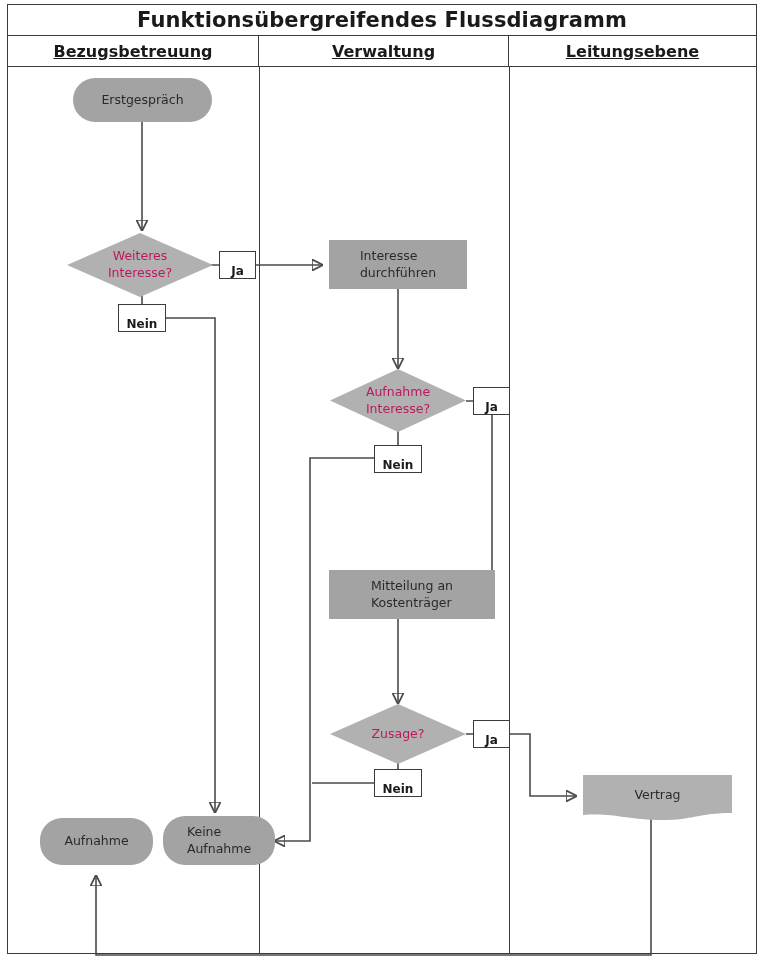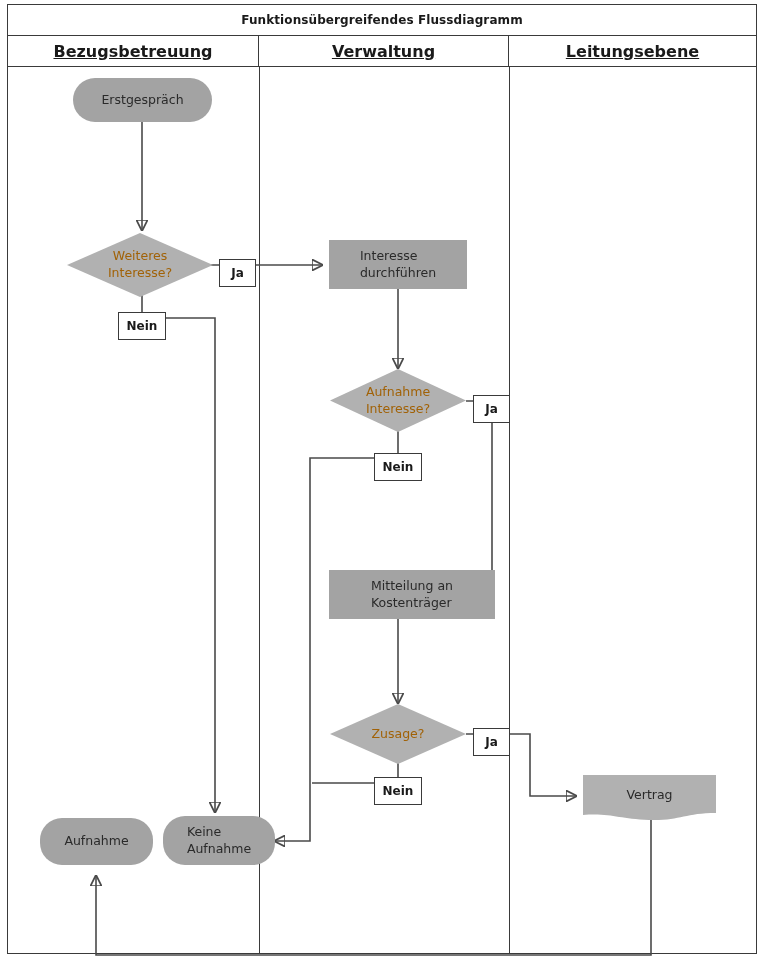--- a/index.html
+++ b/index.html
@@ -34,21 +34,21 @@
     top: 0;
     right: 0;
     height: 31px;
     border-bottom: 1.5px solid #3a3a3a;
     box-sizing: border-box;
     display: flex;
     align-items: center;
     justify-content: center;
   }
   #title-row .title-text {
-    font-size: 12px;
+    font-size: 21px;
     font-weight: bold;
     color: #1a1a1a;
     letter-spacing: 0.1px;
   }
   #lane-header-row {
     position: absolute;
     left: 0;
     top: 31px;
     right: 0;
     height: 31px;
@@ -110,21 +110,21 @@
   .decision .node-label {
     position: absolute;
     left: 0; top: 0;
     width: 100%; height: 100%;
     display: flex;
     align-items: center;
     justify-content: center;
     text-align: center;
     font-size: 12.5px;
     line-height: 1.35;
-    color: #a16207;
+    color: #be185d;
     white-space: pre-line;
   }
 
   
   .document {
     position: absolute;
   }
   .document .doc-svg {
     position: absolute;
     left: 0; top: 0; width: 100%; height: 100%;
@@ -141,27 +141,26 @@
     color: #2a2a2a;
   }
 
   
   .edge-label {
     position: absolute;
     background: #ffffff;
     border: 1.5px solid #3a3a3a;
     box-sizing: border-box;
     display: flex;
-    align-items: center;
+    align-items: flex-end;
     justify-content: center;
     font-size: 12px;
     font-weight: bold;
     color: #1a1a1a;
     z-index: 5;
-    margin-top: 8px;
   }
 
   
   #connectors {
     position: absolute;
     left: 0;
     top: 0;
     width: 764px;
     height: 967px;
     pointer-events: none;
@@ -257,21 +256,21 @@
 Kostenträger</span>
   </div>
 
   <div class="decision" style="left:330px; top:704px; width:136px; height:60px;">
     <svg class="diamond-svg" viewBox="0 0 136 60" preserveAspectRatio="none">
       <polygon points="68,0 136,30 68,60 0,30" fill="#b1b1b1"></polygon>
     </svg>
     <span class="node-label">Zusage?</span>
   </div>
 
-  <div class="document" style="left:583px; top:775px; width:133px; height:46px;">
+  <div class="document" style="left:583px; top:775px; width:149px; height:46px;">
     <svg class="doc-svg" viewBox="0 0 137 46" preserveAspectRatio="none">
       <path d="M0,0 L137,0 L137,38 C104,38 100,46 68,45 C36,44 30,38 0,40 Z" fill="#b1b1b1"></path>
     </svg>
     <span class="node-label">Vertrag</span>
   </div>
 
   <div class="node terminator" style="left:40px; top:818px; width:113px; height:47px;">
     <span class="node-label">Aufnahme</span>
   </div>
 

